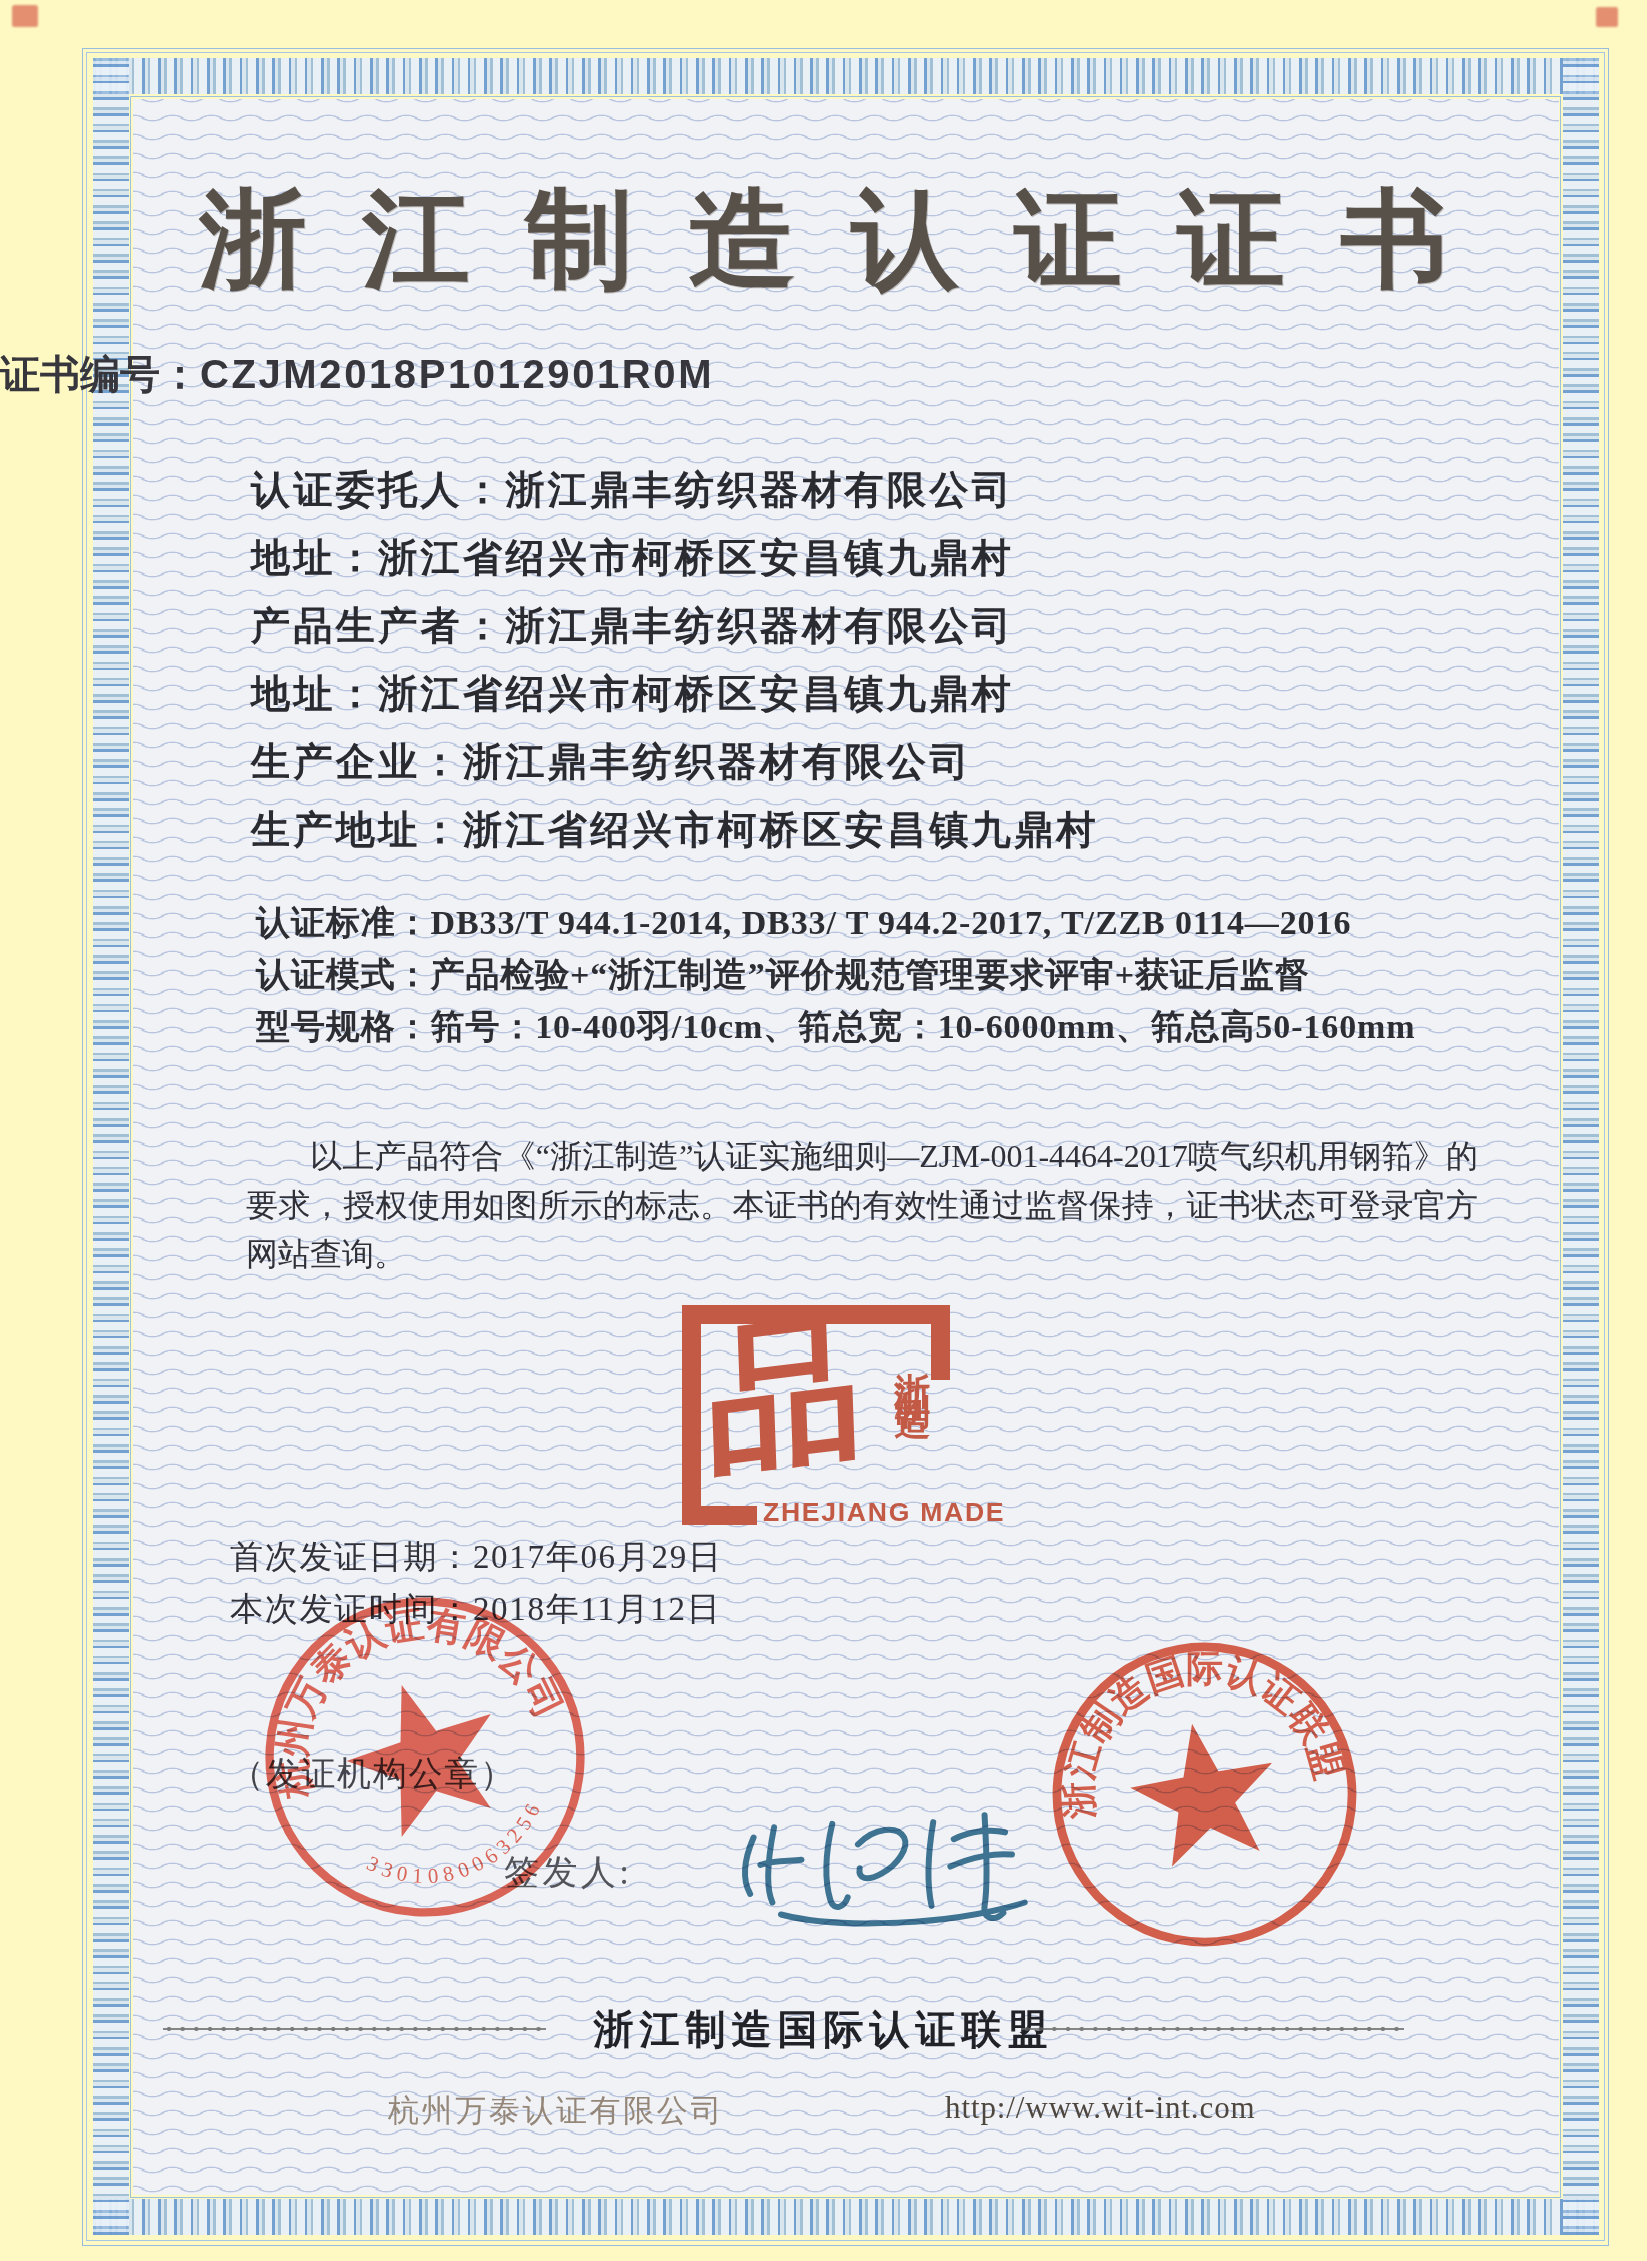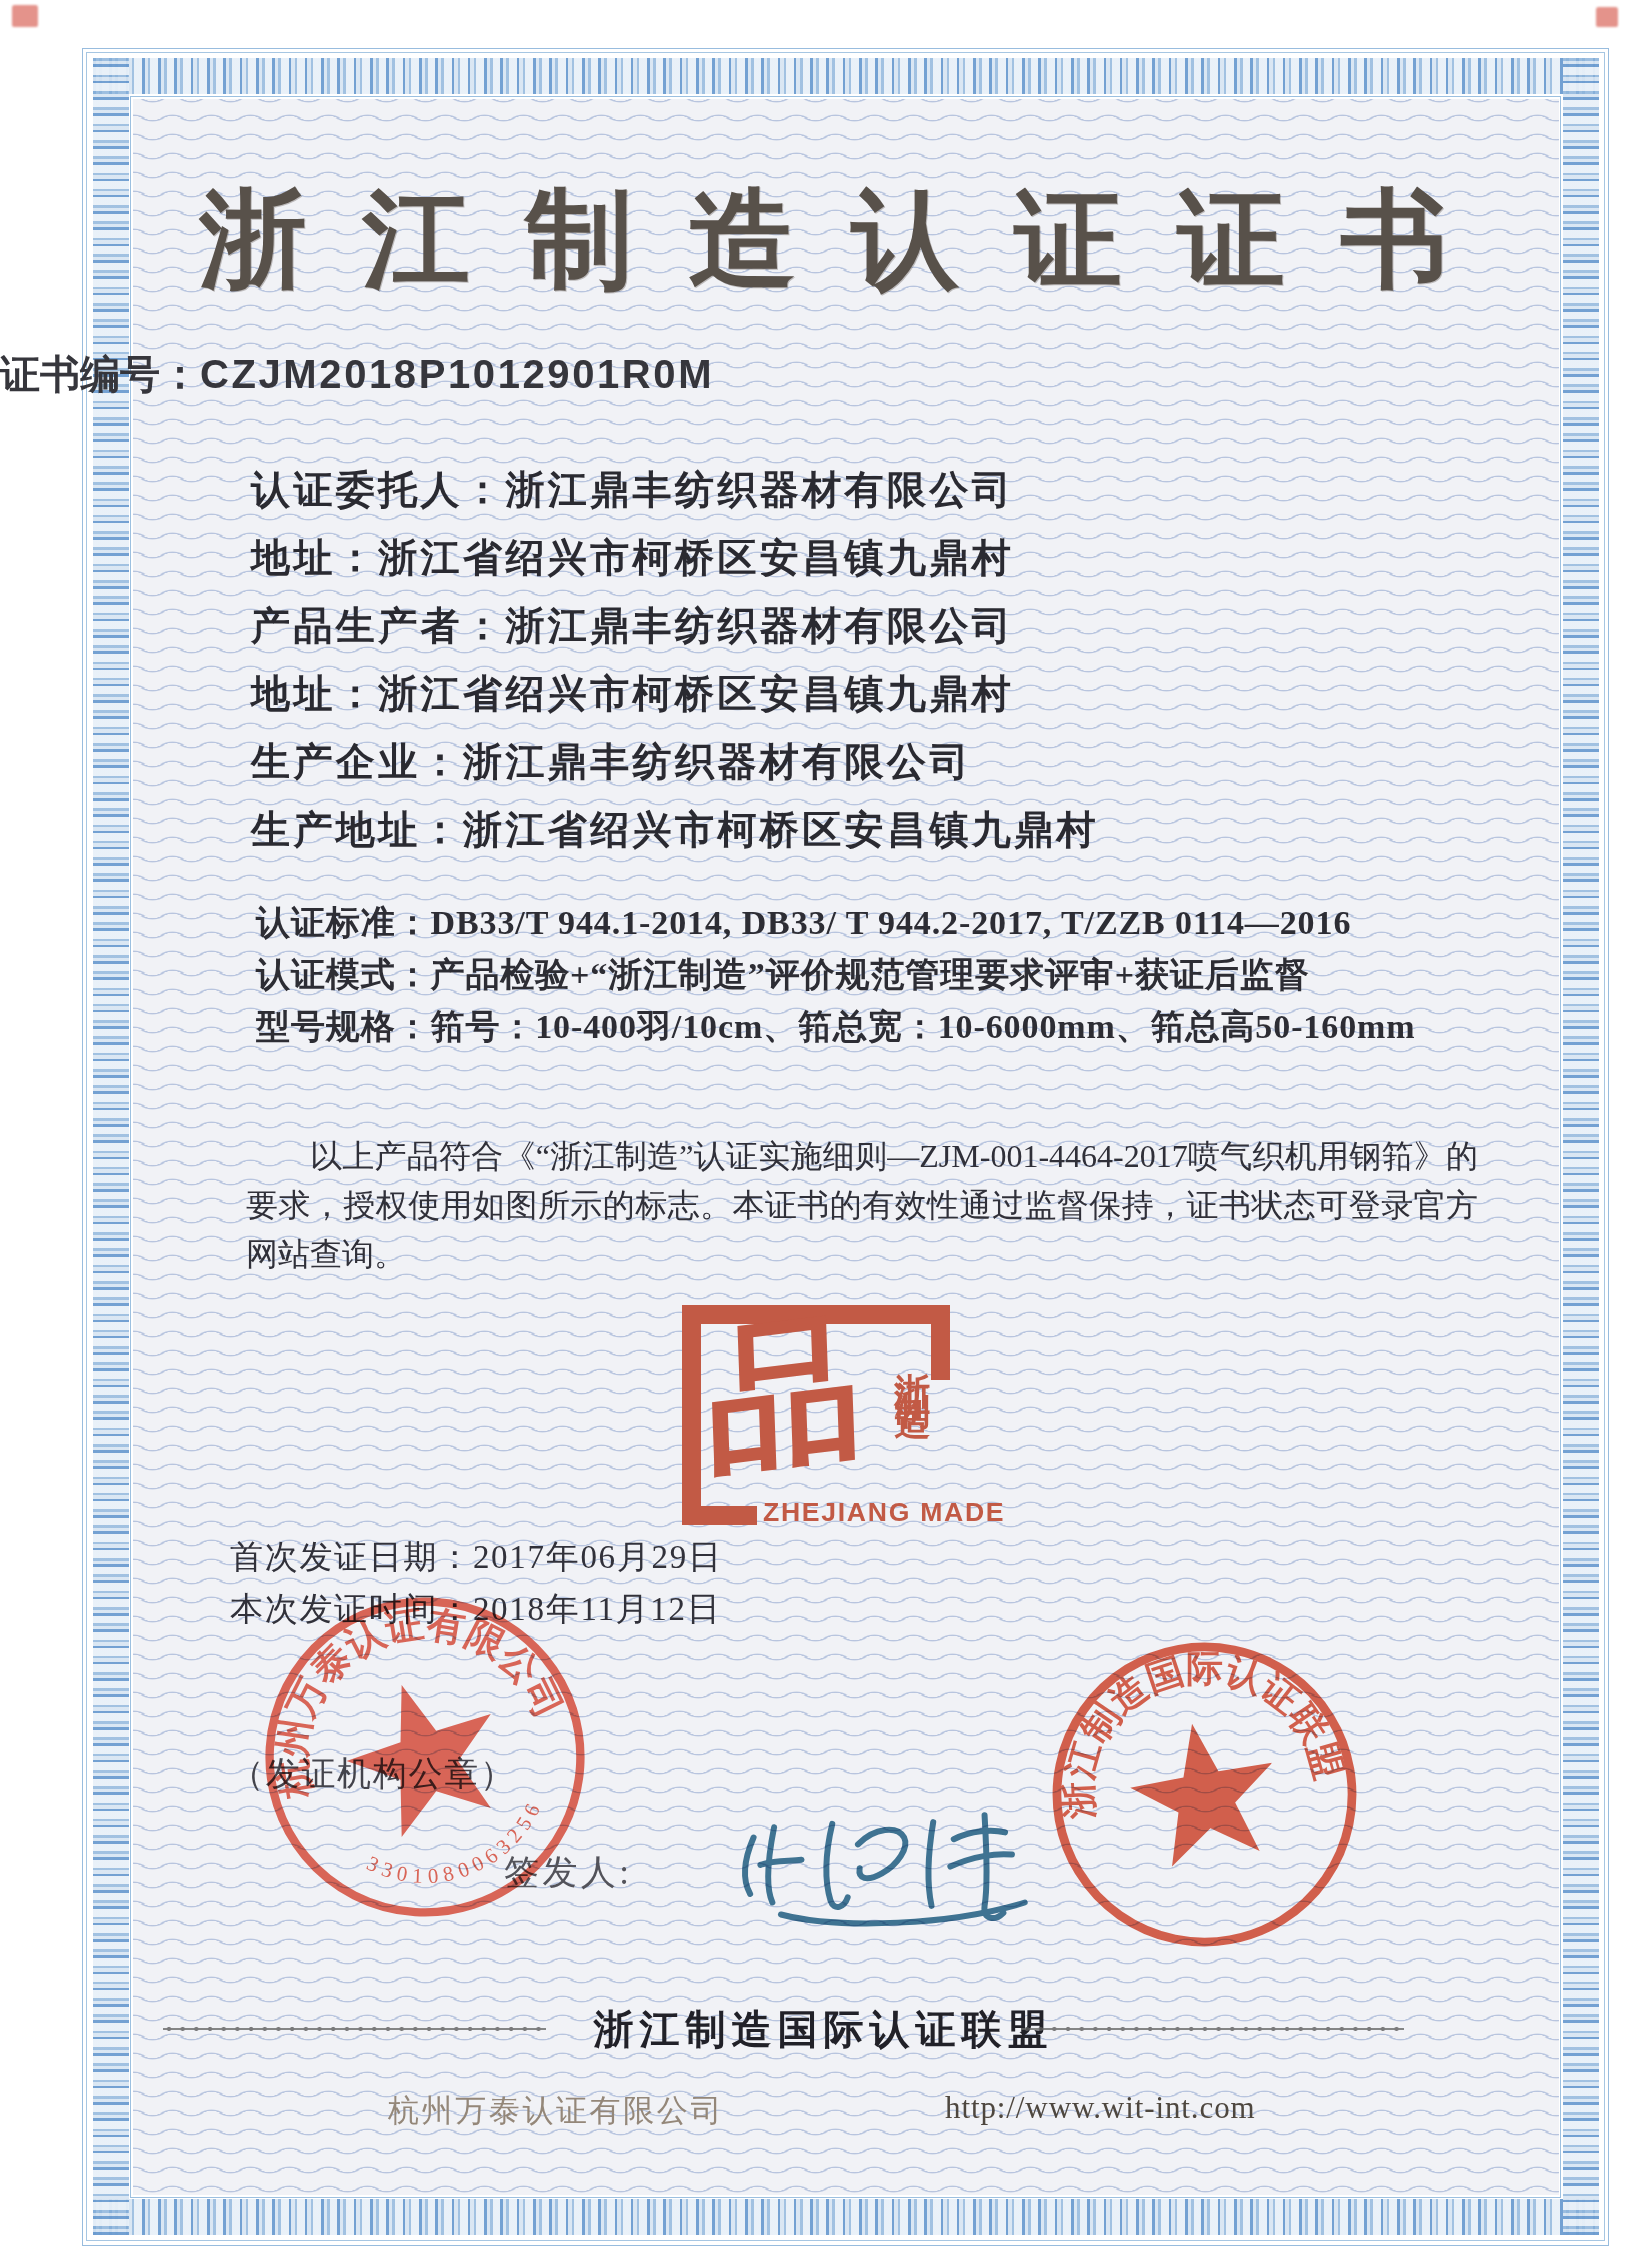--- a/index.html
+++ b/index.html
@@ -1,18 +1,18 @@
 <!DOCTYPE html>
 <html style="font-size:13.7px"><head>
 <meta charset="utf-8">
 <style>
   html,body{margin:0;padding:0;background:#dfe1e3;}
   .page{
     position:relative;width:1647px;height:2261px;margin:0 auto;
-    background:#ffffff;overflow:hidden;
+    background:#fef9c3;overflow:hidden;
     font-family:"Liberation Serif", serif;color:#2c2c33;
   }
   
   .outer-line{position:absolute;left:82px;right:38px;top:48px;bottom:15.4px;border:1.7px solid #98bcde;}
   .outer-line::after{content:"";position:absolute;inset:3.4px;border:0.9px solid #a6c6e2;}
   .band{position:absolute;background:
       repeating-linear-gradient(90deg, rgba(108,156,208,.95) 0 2.6px, rgba(214,228,242,.9) 2.6px 6px,
         rgba(138,178,218,.8) 6px 8.6px, rgba(232,240,248,.95) 8.6px 16.3px);}
   .band.vert{background:
       repeating-linear-gradient(0deg, rgba(108,156,208,.95) 0 2.6px, rgba(214,228,242,.9) 2.6px 6px,

